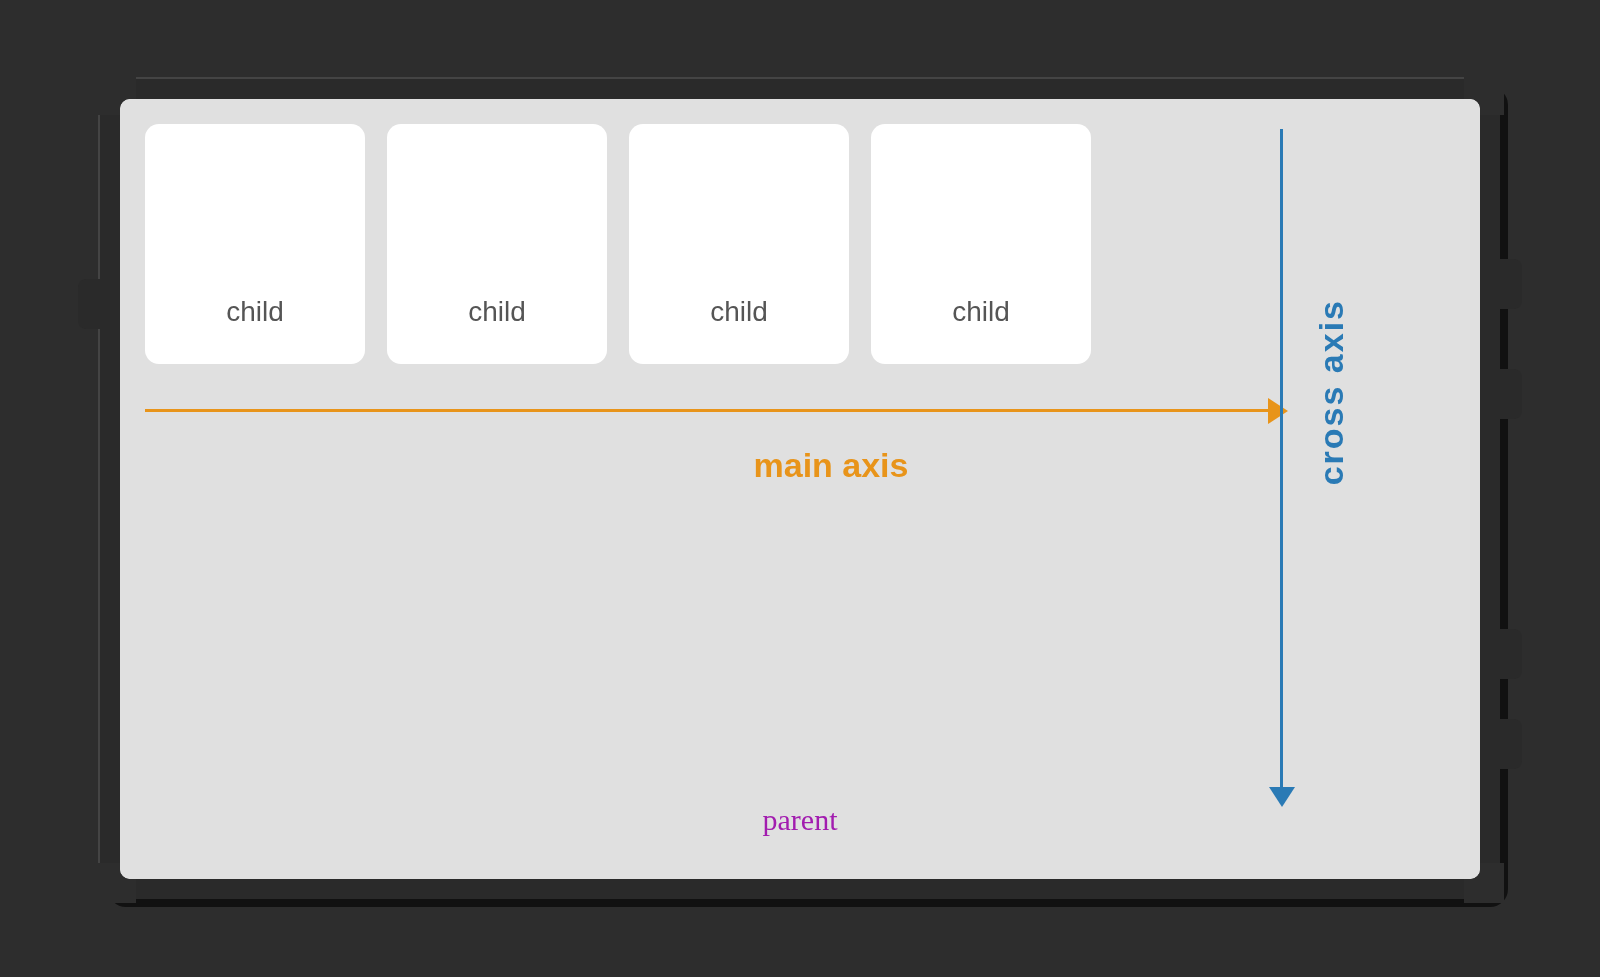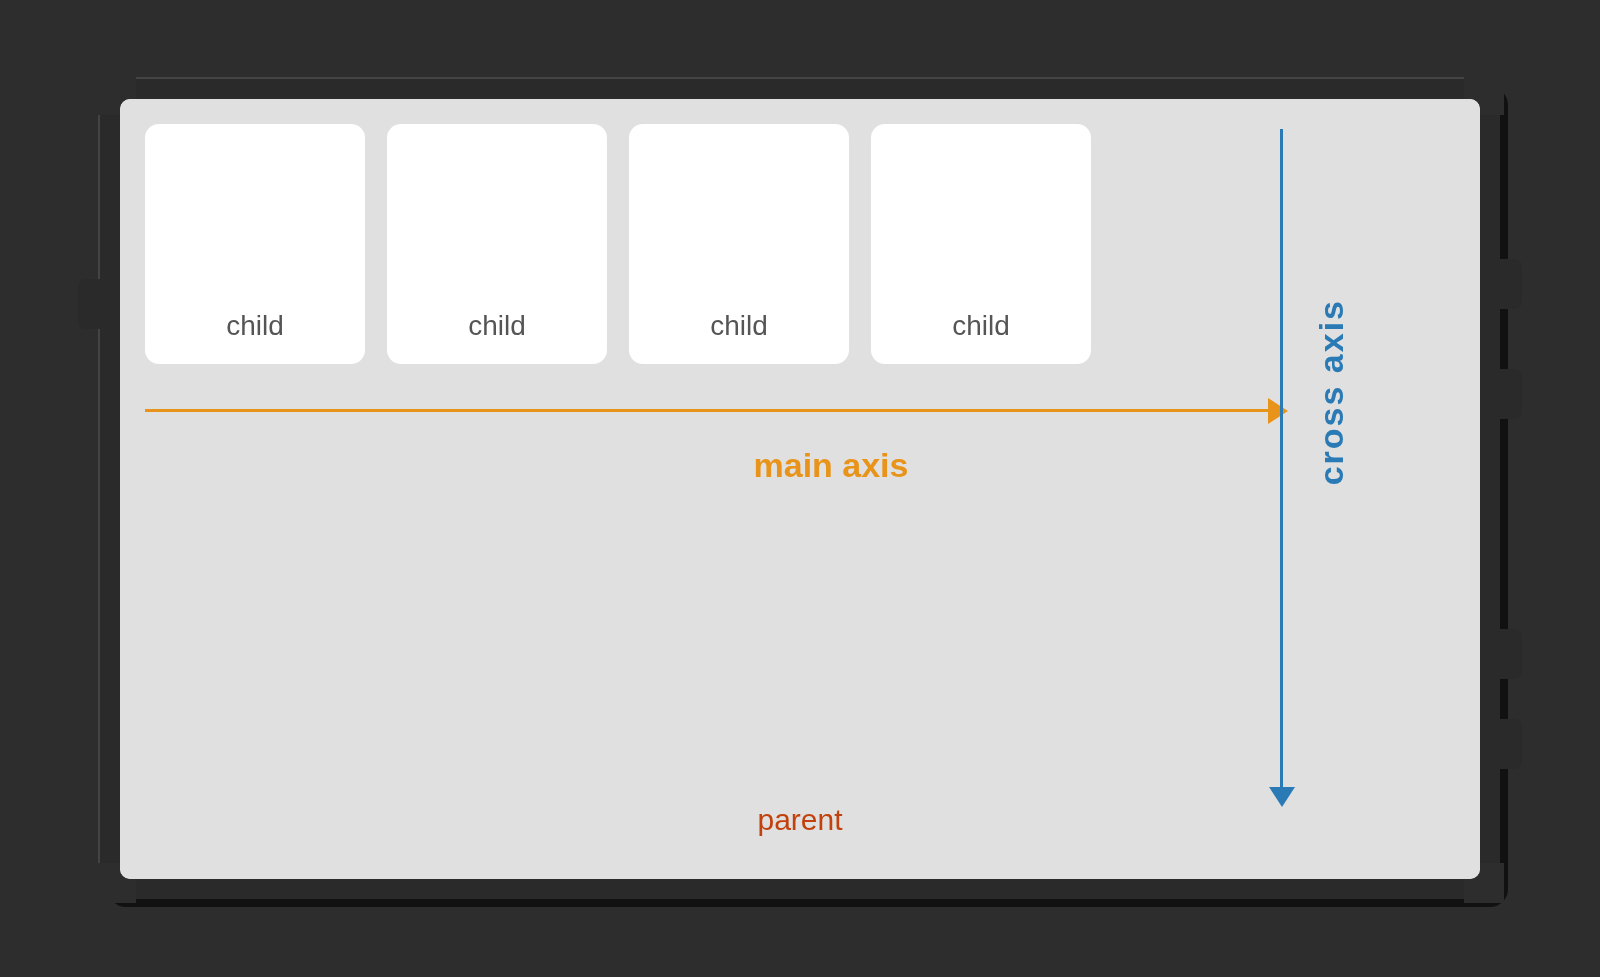--- a/index.html
+++ b/index.html
@@ -101,39 +101,40 @@
     }
 
     .child-box {
       background: #ffffff;
       border-radius: 14px;
       width: 220px;
       height: 240px;
       display: flex;
       align-items: flex-end;
       justify-content: center;
-      padding-bottom: 22px;
+      padding-bottom: 36px;
       flex-shrink: 0;
     }
 
     .child-label {
       font-size: 28px;
       color: #555;
       font-weight: 400;
     }
 
     
     .parent-label {
       position: absolute;
       bottom: 42px;
       left: 50%;
       transform: translateX(-50%);
       font-size: 30px;
-      color: #c2410c;
+      color: #a21caf;
       font-weight: 400;
+      font-family: Liberation Serif, serif;
     }
 
     
     .main-axis-line {
       position: absolute;
       top: 310px;
       left: 25px;
       right: 210px;
       height: 3px;
       background: #e8941a;

